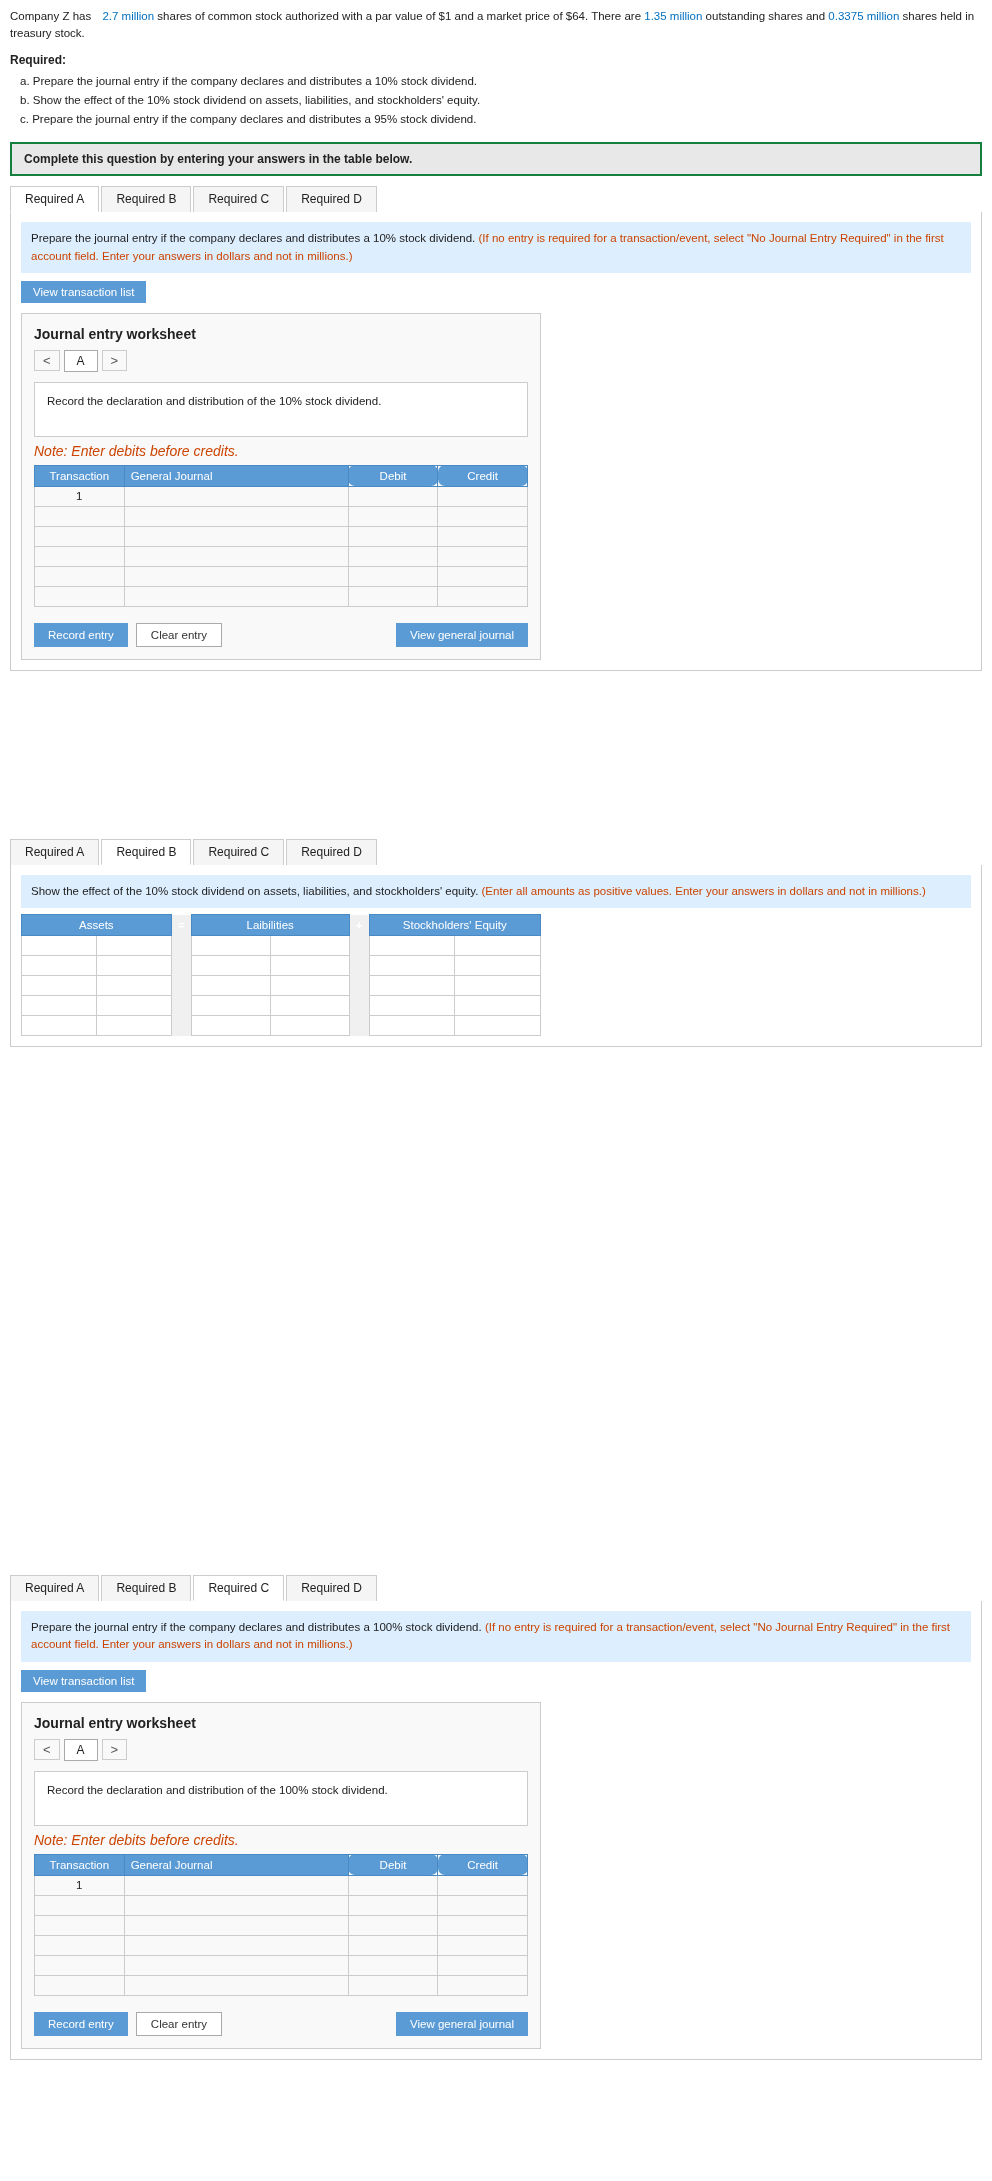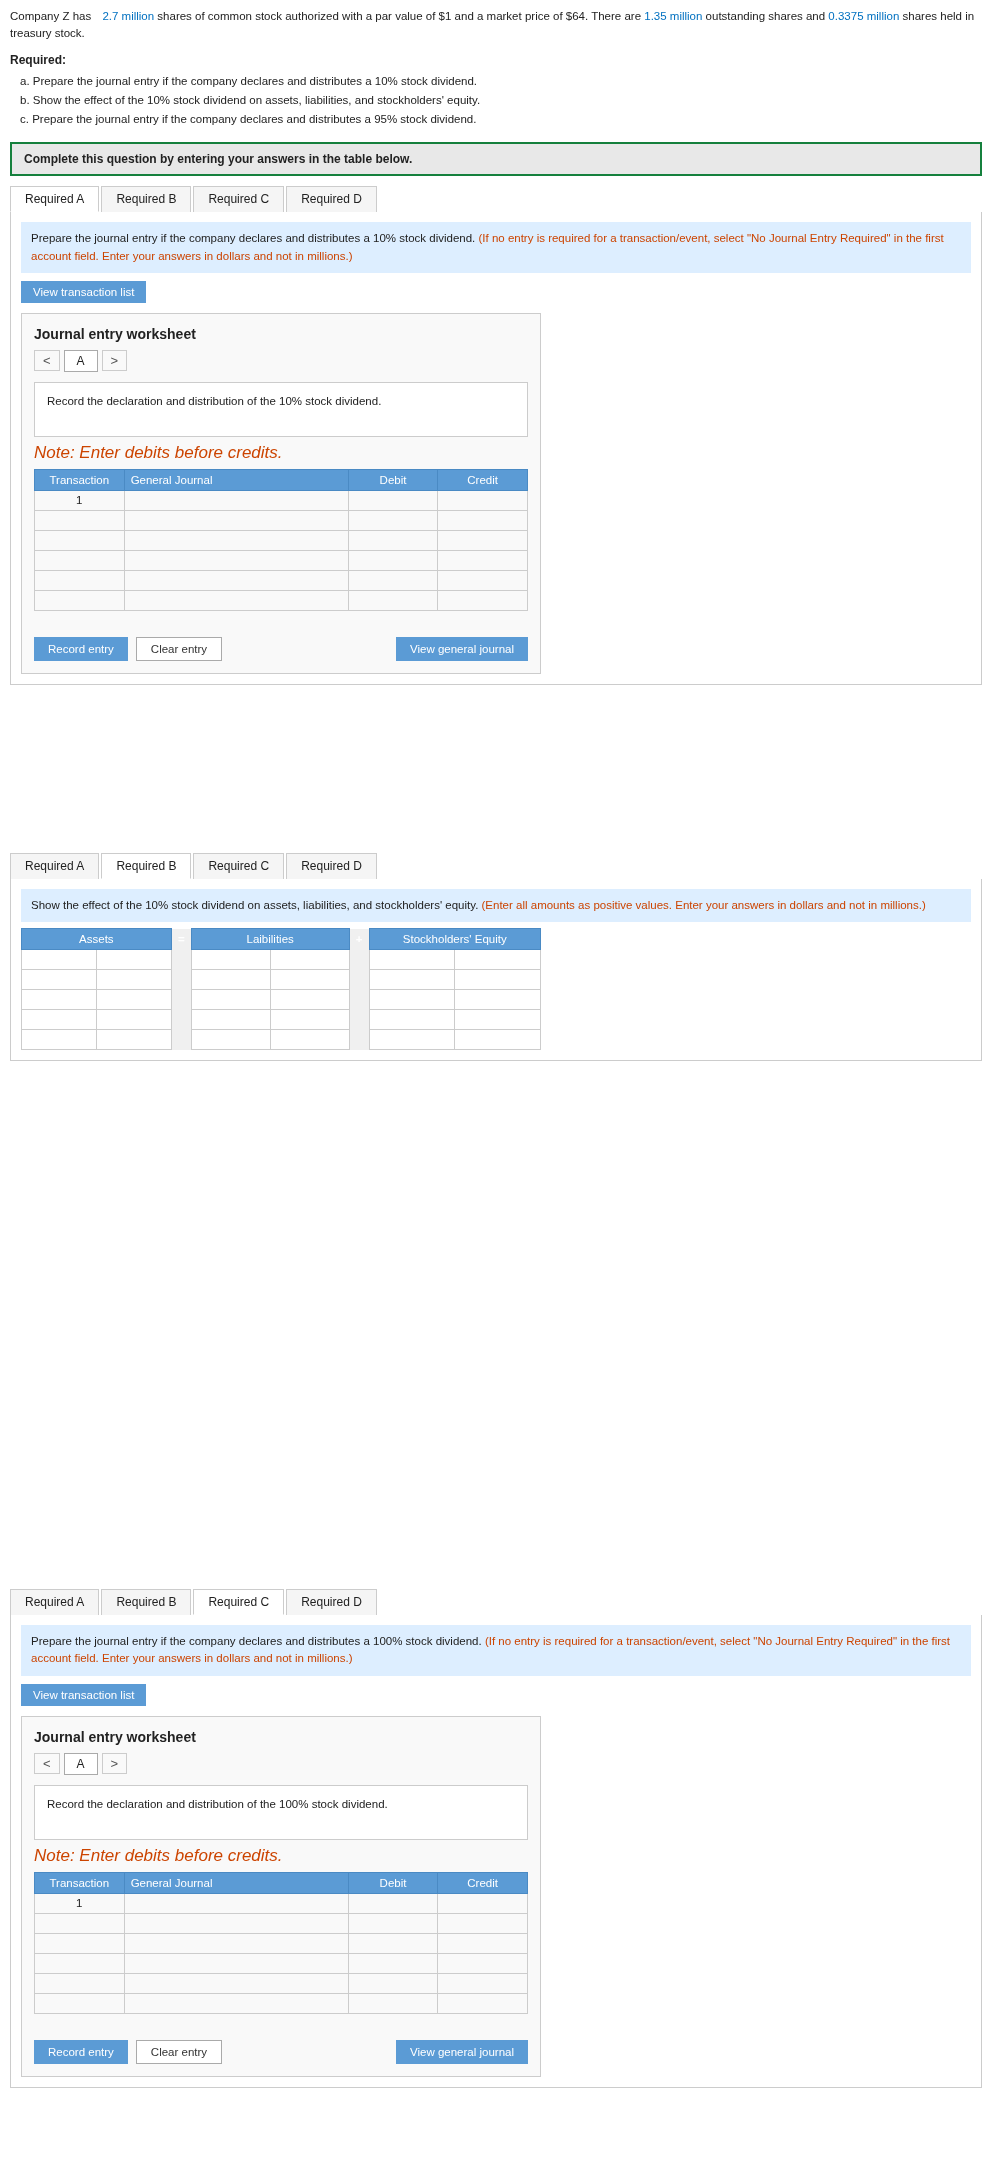--- a/index.html
+++ b/index.html
@@ -26,32 +26,32 @@
     
     .journal-worksheet { border: 1px solid #ccc; padding: 12px; background: #f9f9f9; max-width: 520px; }
     .journal-worksheet h3 { font-size: 14px; font-weight: bold; margin-bottom: 8px; }
     
     .nav-row { display: flex; align-items: center; margin-bottom: 10px; }
     .nav-arrow { background: none; border: 1px solid #ccc; padding: 2px 8px; cursor: pointer; font-size: 13px; color: #555; }
     .nav-tab { border: 1px solid #aaa; padding: 3px 12px; background: #fff; font-size: 12px; margin: 0 4px; }
     
     .instruction-text-box { border: 1px solid #ccc; background: #fff; padding: 12px; font-size: 11.5px; margin-bottom: 6px; min-height: 55px; }
     
-    .note-text { color: #cc4400; font-size: 17px; margin-bottom: 6px; font-style: italic; }
+    .note-text { color: #cc4400; font-size: 14px; margin-bottom: 6px; font-style: italic; }
     
     .journal-table { width: 100%; border-collapse: collapse; font-size: 11.5px; }
     .journal-table th { background: #5b9bd5; color: #fff; padding: 4px 6px; text-align: left; border: 1px solid #4a8ac4; font-weight: normal; }
     .journal-table th.center { text-align: center; }
     .journal-table td { border: 1px solid #ccc; padding: 2px 4px; height: 20px; }
     .journal-table td input { width: 100%; border: none; outline: none; font-size: 11.5px; background: transparent; }
     .journal-table .tx-col { width: 80px; text-align: center; }
     .journal-table .gj-col { width: 200px; }
-    .journal-table .num-col { width: 80px; }
-    
-    .btn-row { display: flex; gap: 8px; margin-top: 26px; }
+    .journal-table .num-col { width: 80px; border-radius: 7px; }
+    
+    .btn-row { display: flex; gap: 8px; margin-top: 16px; }
     .btn-blue { background: #5b9bd5; color: #fff; border: none; padding: 5px 14px; cursor: pointer; font-size: 11.5px; }
     .btn-white { background: #fff; color: #333; border: 1px solid #aaa; padding: 5px 14px; cursor: pointer; font-size: 11.5px; }
     .btn-blue-outline { background: #5b9bd5; color: #fff; border: none; padding: 5px 14px; cursor: pointer; font-size: 11.5px; margin-left: auto; }
     .effect-instruction { background: #ddeeff; border: none; padding: 8px 10px; font-size: 11.5px; line-height: 1.5; margin-bottom: 6px; }
     .effect-instruction .orange { color: #cc4400; }
     
     .effect-table { width: 100%; border-collapse: collapse; font-size: 11.5px; max-width: 520px; }
     .effect-table th { background: #5b9bd5; color: #fff; padding: 4px 6px; text-align: center; border: 1px solid #4a8ac4; font-weight: normal; }
     .effect-table td { border: 1px solid #ccc; padding: 2px 4px; height: 20px; }
     .effect-table td input { width: 100%; border: none; outline: none; font-size: 11.5px; background: transparent; }

